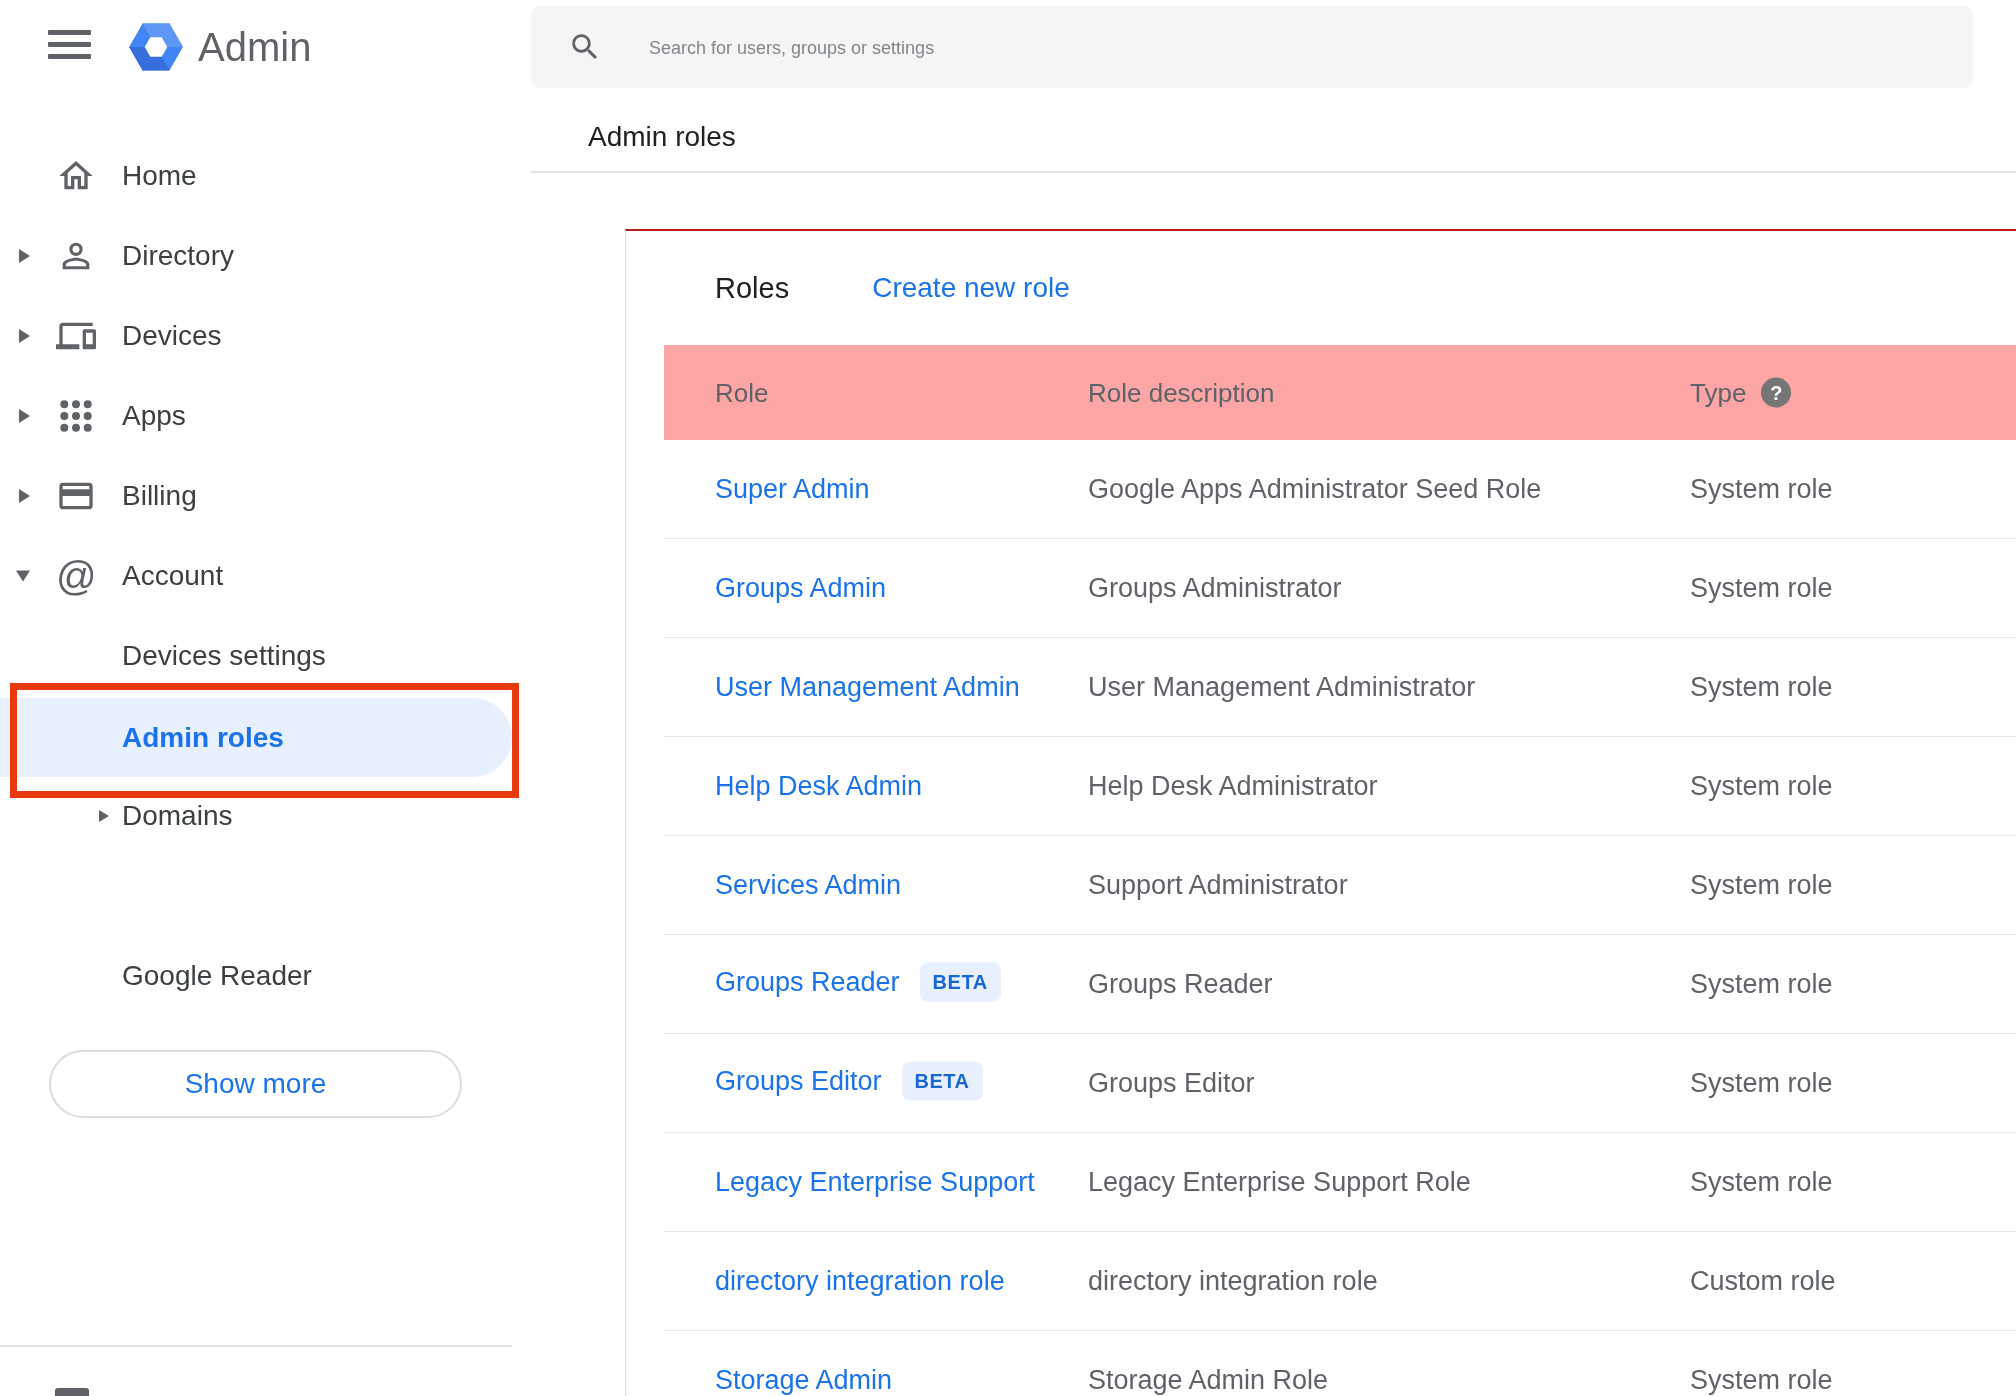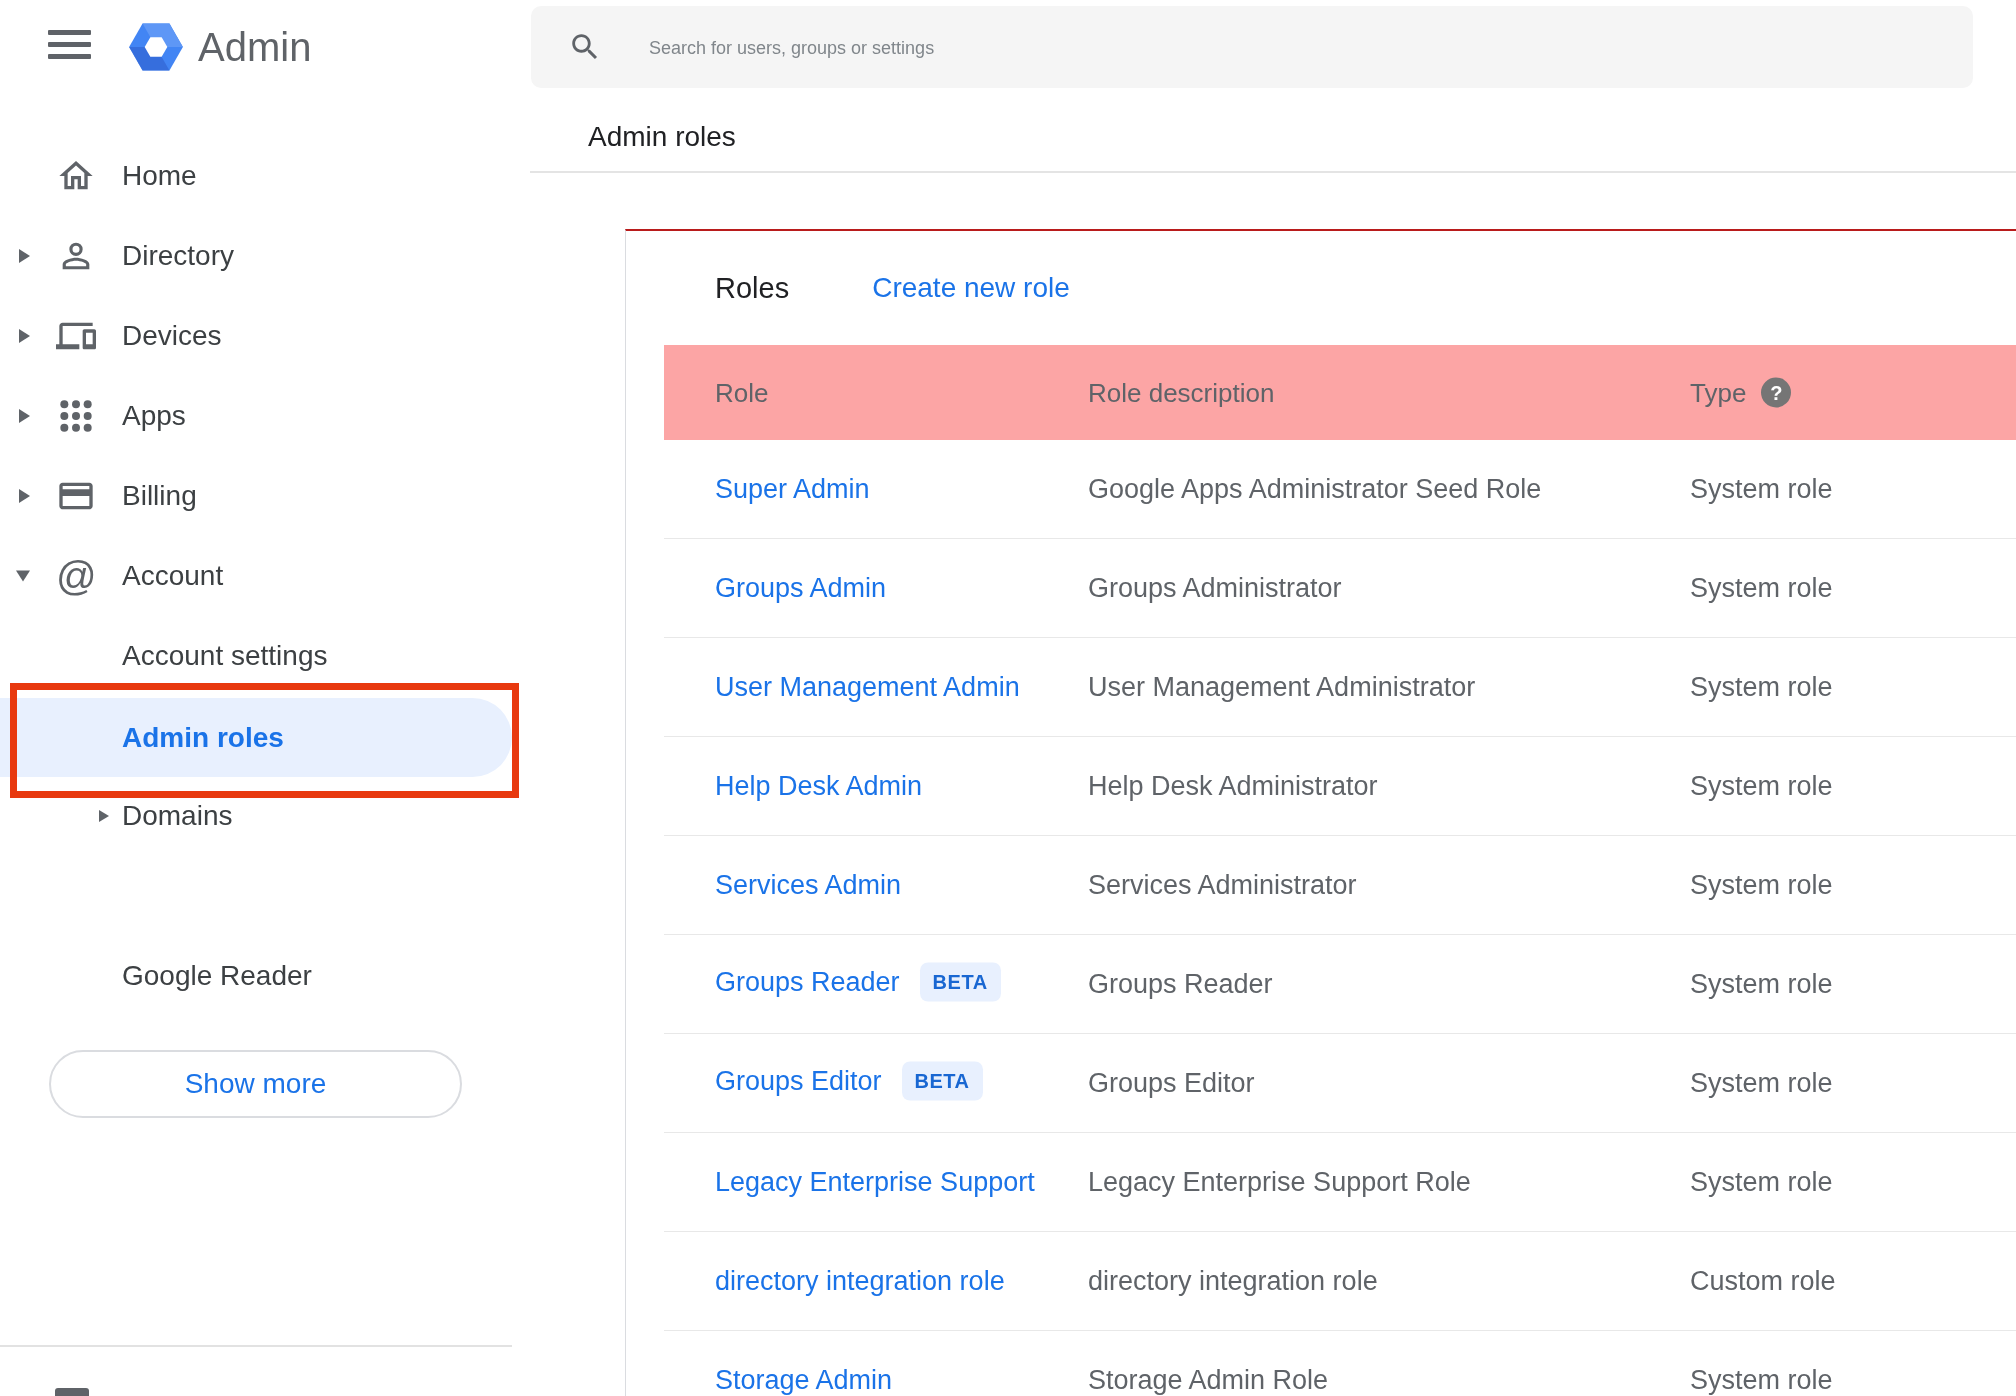--- a/index.html
+++ b/index.html
@@ -155,21 +155,21 @@
 
       <div class="nav-item" style="top:536px">
         <span class="caret down"></span>
         <span class="nav-icon">
           <span class="at-glyph">@</span>
         </span>
         <span class="nav-label">Account</span>
       </div>
 
       <div class="nav-item" style="top:616px">
-        <span class="nav-label">Account settings</span>
+        <span class="nav-label">Devices settings</span>
       </div>
 
       <div class="nav-item active" style="top:698px;height:79px">
         <span class="nav-label">Admin roles</span>
       </div>
 
       <div class="nav-item" style="top:776px">
         <span class="caret indent"></span>
         <span class="nav-label">Domains</span>
       </div>
@@ -237,21 +237,21 @@
     </div>
 
     <div class="trow">
       <span class="cell c1"><a class="role-link">Help Desk Admin</a></span>
       <span class="cell c2 desc">Help Desk Administrator</span>
       <span class="cell c3 type">System role</span>
     </div>
 
     <div class="trow">
       <span class="cell c1"><a class="role-link">Services Admin</a></span>
-      <span class="cell c2 desc">Services Administrator</span>
+      <span class="cell c2 desc">Support Administrator</span>
       <span class="cell c3 type">System role</span>
     </div>
 
     <div class="trow">
       <span class="cell c1">
         <a class="role-link">Groups Reader</a><span class="beta-badge">BETA</span>
       </span>
       <span class="cell c2 desc">Groups Reader</span>
       <span class="cell c3 type">System role</span>
     </div>

